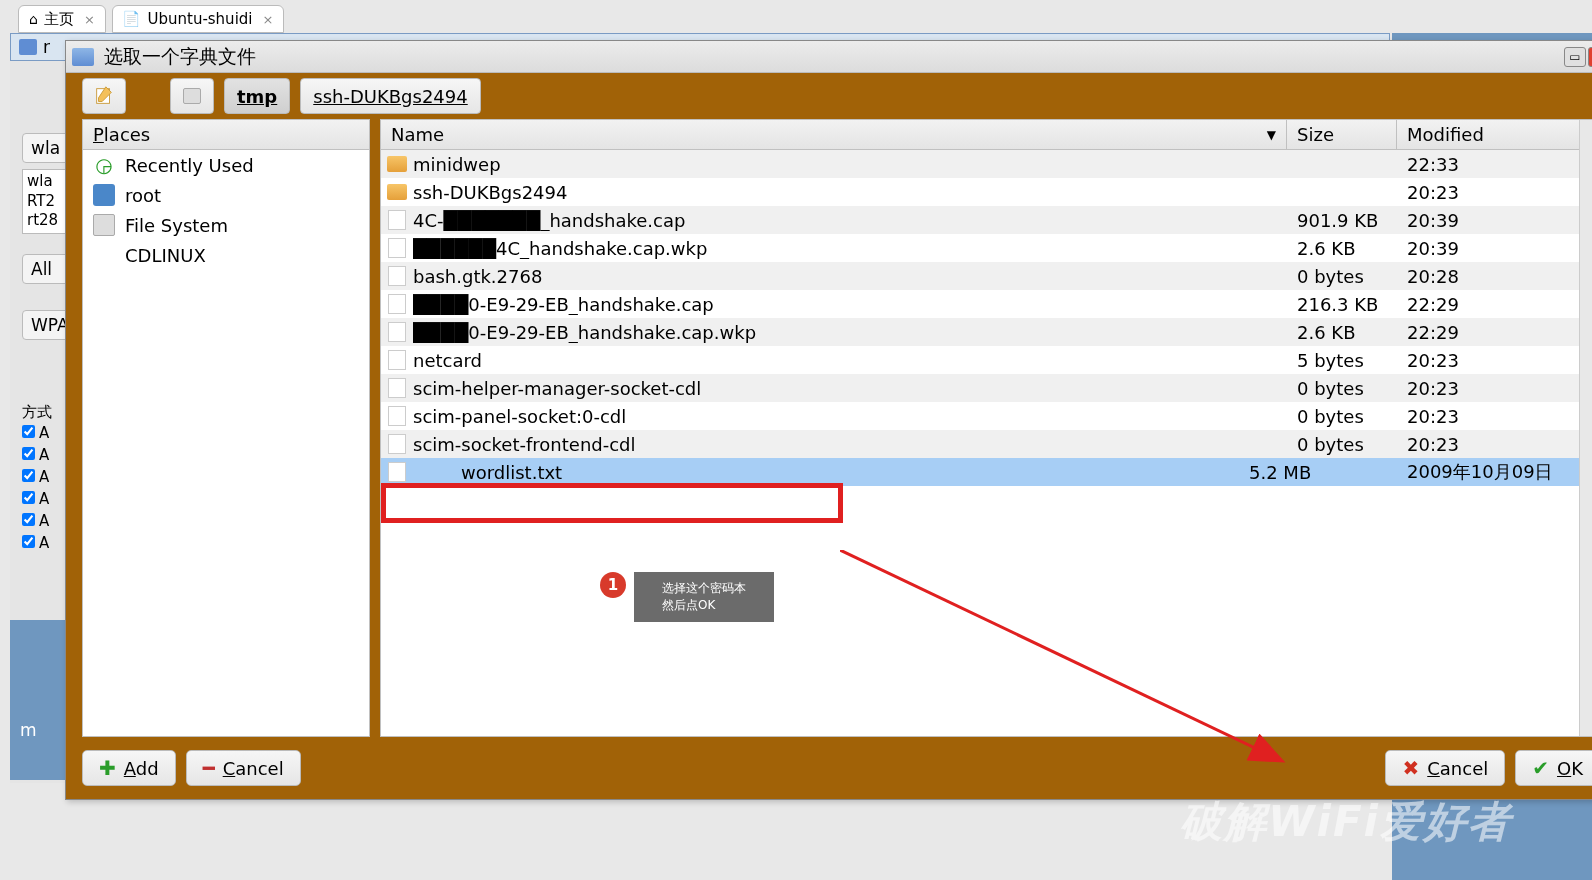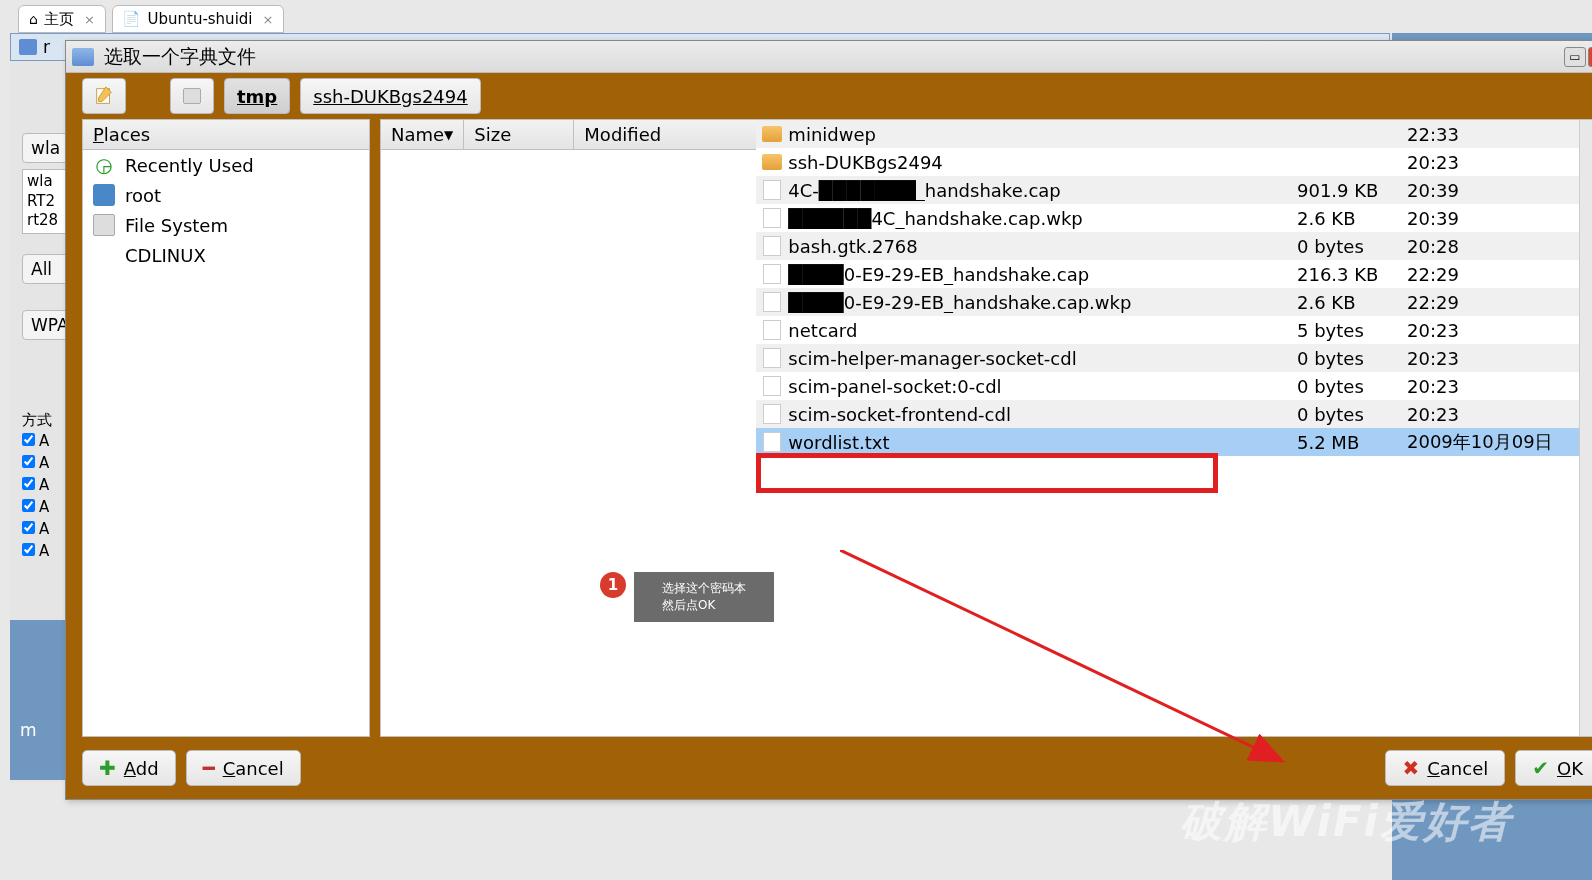--- a/index.html
+++ b/index.html
@@ -73,21 +73,21 @@
 .bg-list {
   background: #fff;
   border: 1px solid #bbb;
   font-size: 15px;
   padding: 2px 4px;
   line-height: 1.3;
 }
 .bg-chk-group {
   position: absolute;
   left: 12px;
-  top: 378px;
+  top: 370px;
   font-size: 15px;
 }
 .bg-chk-group label { display: block; padding: 2px 0; }
 .bg-chk-group input { margin-right: 4px; }
 
 
 .blue-area {
   position: absolute;
   top: 33px;
   left: 1392px;
@@ -210,21 +210,21 @@
 
 .file-panel {
   flex: 1;
   display: flex;
   background: #fff;
   border: 1px solid #c0c0c0;
 }
 .file-table {
   flex: 1;
   display: flex;
-  flex-direction: row;
+  flex-direction: column;
   justify-content: space-between;
 }
 .file-header {
   height: 30px;
   display: flex;
   background: linear-gradient(#f2f2f2, #e4e4e4);
   border-bottom: 1px solid #c0c0c0;
   font-size: 18px;
 }
 .fh-name { flex: 1; display: flex; align-items: center; padding: 0 10px; border-right: 1px solid #c0c0c0; }
@@ -233,21 +233,21 @@
 .fh-modified { width: 182px; display: flex; align-items: center; padding: 0 10px; }
 .file-rows { flex: 1; overflow: auto; position: relative; }
 .file-row {
   height: 28px;
   display: flex;
   align-items: center;
   font-size: 18px;
 }
 .file-row:nth-child(odd) { background: #f0f0f0; }
 .file-row:nth-child(even) { background: #fff; }
-.file-row.selected { background: #a7cef5 !important; }
+.file-row.selected { background: #a7cef5 !important; gap: 48px; }
 .fr-icon { width: 32px; display: flex; justify-content: center; }
 .fr-icon .folder { width: 20px; height: 16px; background: linear-gradient(#f7c568, #e5a03a); border-radius: 2px; }
 .fr-icon .file { width: 18px; height: 20px; background: #fff; border: 1px solid #ccc; }
 .fr-name { flex: 1; white-space: nowrap; overflow: hidden; }
 .fr-size { width: 110px; padding: 0 10px; }
 .fr-modified { width: 182px; padding: 0 10px; }
 .scroll-stub { width: 20px; background: #e8e8e8; border-left: 1px solid #ccc; }
 
 .highlight-box {
   position: absolute;

